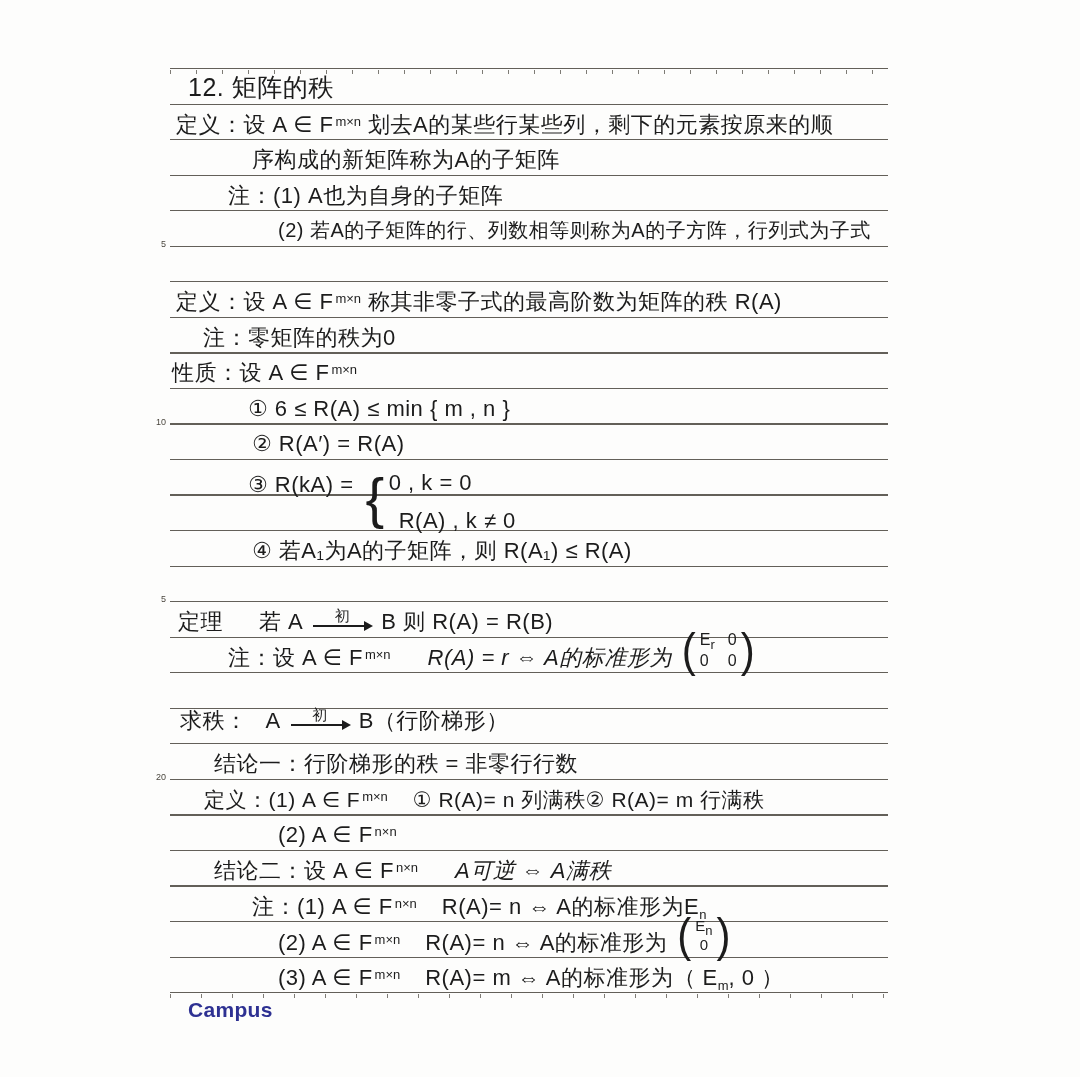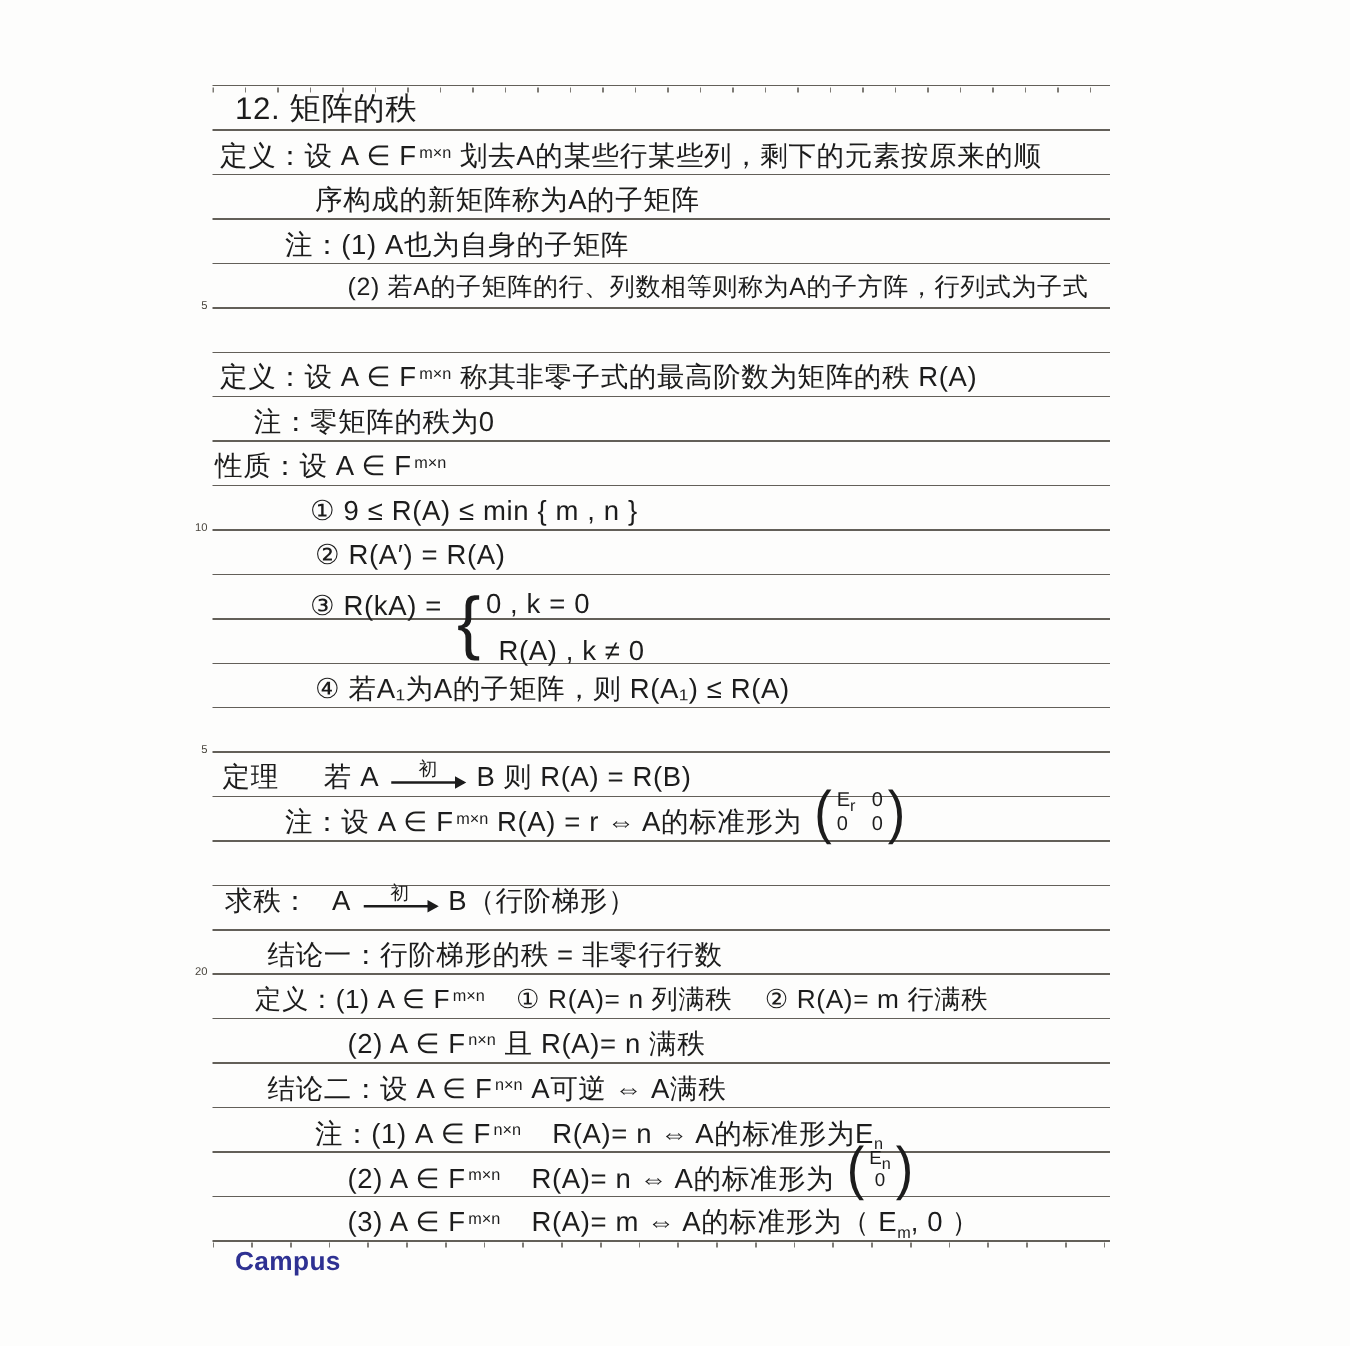--- a/index.html
+++ b/index.html
@@ -35,22 +35,22 @@
   .line{
     position:absolute;height:33px;display:flex;align-items:flex-end;
     font-size:22px;line-height:29px;white-space:nowrap;letter-spacing:.5px;
   }
   .title{font-size:25px;line-height:31px;height:34px;}
   .sup{
     font-size:13px;line-height:13px;display:inline-block;
     transform:translateY(-11px);margin:0 7px 0 2px;letter-spacing:0;
   }
   sub{font-size:13px;line-height:10px;letter-spacing:0;}
-  .gap18{margin-left:18px;}.gap26{margin-left:26px;}
-  .gap30{}.gap36{margin-left:36px;}
+  .gap18{margin-left:18px;}.gap26{}
+  .gap30{margin-left:30px;font-style:italic;}.gap36{margin-left:36px;}
   
   .arrowstack{display:inline-flex;flex-direction:column;align-items:center;margin:0 10px;}
   .albl{font-size:15px;line-height:16px;margin-bottom:1px;letter-spacing:0;}
   .aline{position:relative;width:58px;height:2px;background:#1c1c1c;margin-bottom:9px;}
   .aline::after{
     content:"";position:absolute;right:-2px;top:-4.5px;width:0;height:0;
     border-top:5px solid transparent;border-bottom:5px solid transparent;
     border-left:9px solid #1c1c1c;
   }
   
@@ -113,21 +113,21 @@
   </div>
   <div class="line" style="left:203px;top:319px">
     <span>注：零矩阵的秩为0</span>
   </div>
 
   <div class="line" style="left:172px;top:354px">
     <span>性质：设 A ∈ F</span>
       <span class="sup">m×n</span>
   </div>
   <div class="line" style="left:248px;top:390px">
-    <span>① 9 ≤ R(A) ≤ min { m , n }</span>
+    <span>① 6 ≤ R(A) ≤ min { m , n }</span>
   </div>
   <div class="line" style="left:252px;top:425px">
     <span>② R(A′) = R(A)</span>
   </div>
 
   <div class="prop3">
     <span class="p3head">③ R(kA) =</span>
     <span class="brace">{</span>
     <span class="casecol">
       <span class="caserow">0 , k = 0</span>
@@ -182,21 +182,20 @@
   <div class="line" style="left:204px;top:781px;font-size:21px">
     <span>定义：(1) A ∈ F</span>
       <span class="sup">m×n</span>
     <span class="gap18">① R(A)= n 列满秩</span>
     <span class="gap26">② R(A)= m 行满秩</span>
   </div>
 
   <div class="line" style="left:278px;top:816px">
     <span>(2) A ∈ F</span>
       <span class="sup">n×n</span>
-      <span>且 R(A)= n  满秩</span>
   </div>
 
   <div class="line" style="left:214px;top:852px">
     <span>结论二：设 A ∈ F</span>
       <span class="sup">n×n</span>
       <span class="gap30">A可逆 ⇔ A满秩</span>
   </div>
 
   <div class="line" style="left:252px;top:888px">
     <span>注：(1) A ∈ F</span>

